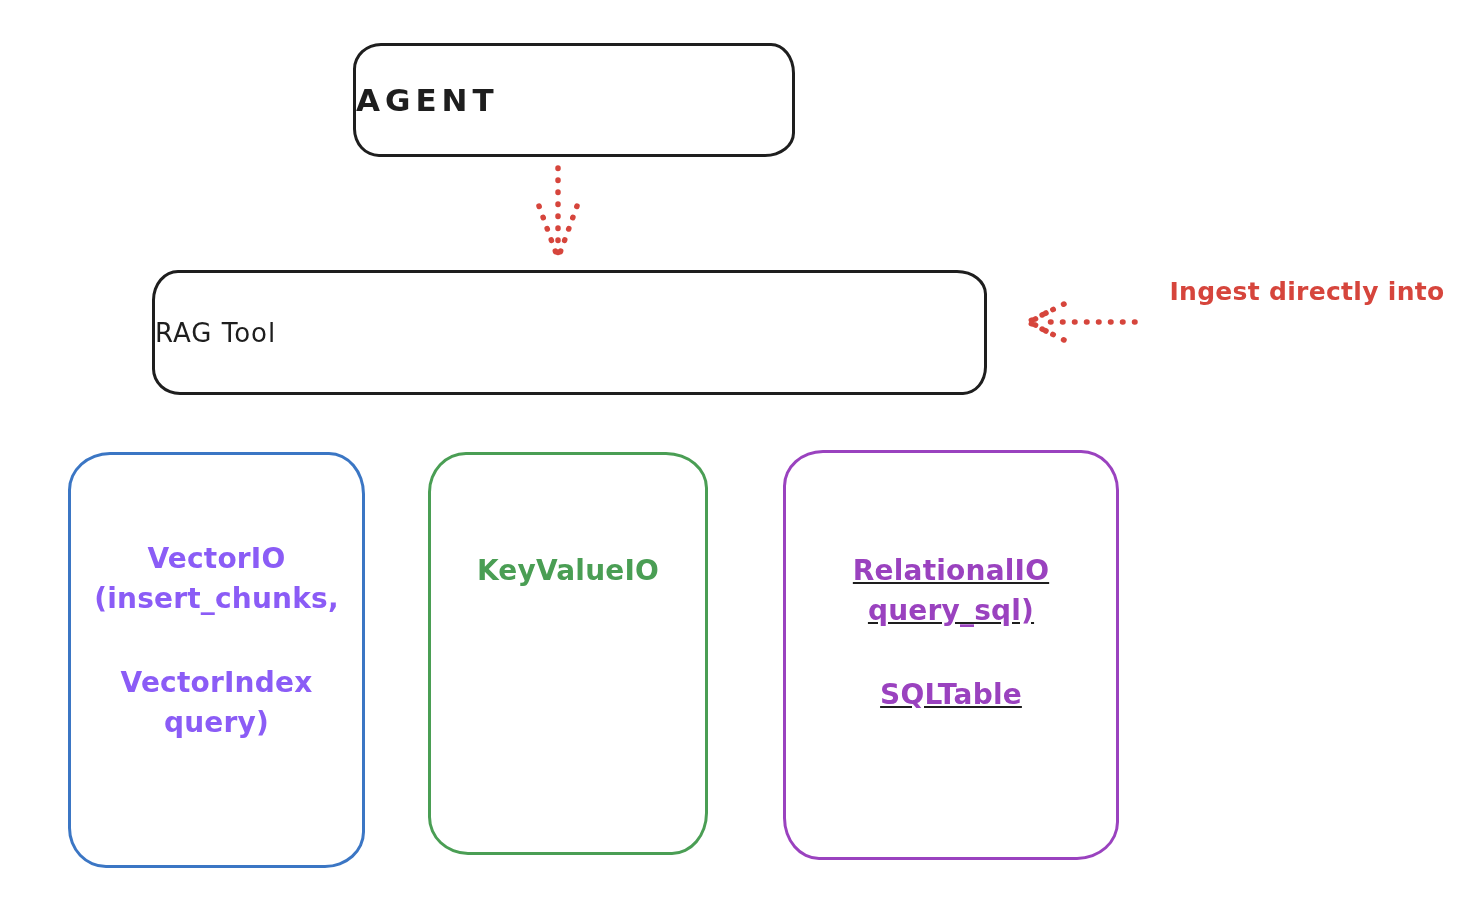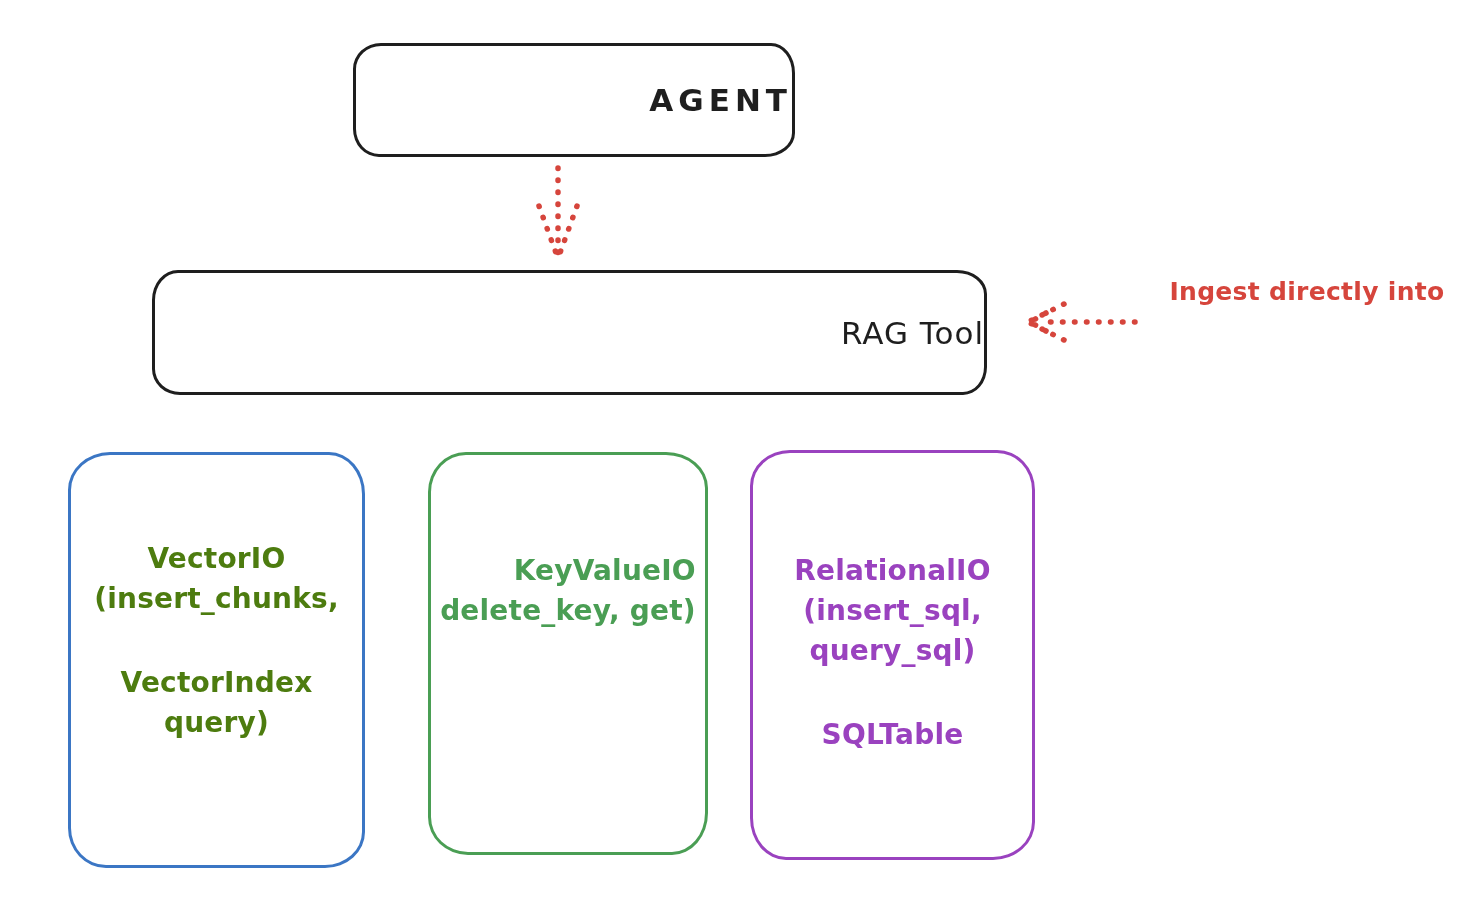--- a/index.html
+++ b/index.html
@@ -15,38 +15,38 @@
     height: 910px;
     background: #ffffff;
     overflow: hidden;
   }
   .node {
     position: absolute;
     box-sizing: border-box;
     background: #ffffff;
     display: flex;
     align-items: center;
-    justify-content: flex-end;
+    justify-content: flex-start;
   }
   
   .agent-box {
     left: 353px; top: 43px;
     width: 442px; height: 114px;
     border: 3.5px solid #1e1e1e;
     border-radius: 28px 24px 30px 26px / 26px 30px 24px 28px;
     font-size: 31px;
     font-weight: bold;
     letter-spacing: 5px;
   }
   .rag-box {
     left: 152px; top: 270px;
     width: 835px; height: 125px;
     border: 3.5px solid #1e1e1e;
     border-radius: 26px 30px 24px 28px / 30px 24px 28px 26px;
-    font-size: 31px;
+    font-size: 26px;
     letter-spacing: 1px;
   }
   
   .backend {
     position: absolute;
     box-sizing: border-box;
     background: #ffffff;
     border: 3.5px solid;
     display: flex;
     flex-direction: column;
@@ -63,24 +63,25 @@
     border-radius: 42px 36px 40px 38px / 38px 42px 36px 40px;
     padding-top: 84px;
   }
   .backend-keyvalue {
     left: 428px; top: 452px;
     width: 280px; height: 403px;
     border-radius: 38px 42px 36px 40px / 40px 36px 42px 38px;
     padding-top: 96px;
   }
   .backend-relational {
-    left: 750px; top: 450px;
-    width: 285px; height: 410px;
+    left: 783px; top: 450px;
+    width: 336px; height: 410px;
     border-radius: 40px 38px 42px 36px / 36px 40px 38px 42px;
     padding-top: 98px;
+    text-decoration: underline;
   }
   .backend .line { display: block; }
   .index-label {
     display: block;
     margin-top: 44px;
   }
   
   .annotation {
     position: absolute;
     left: 1140px; top: 274px;
@@ -136,37 +137,35 @@
       <path d="M 1046 313 L 1030 322"></path>
       <path d="M 1046 331 L 1030 322"></path>
     </g>
   </svg>
 
   <div class="annotation" style="color: rgb(214, 69, 60);">
     <span class="line">Ingest directly into</span>
   </div>
 
   <div class="backend backend-vector" style="border-color: rgb(59, 118, 196);">
-    <div style="color: #4d7c0f;">
+    <div style="color: #8b5cf6;">
       <span class="line">VectorIO</span>
       <span class="line">(insert_chunks,</span>
       <span class="line index-label">VectorIndex</span>
       <span class="line">query)</span>
     </div>
   </div>
 
   <div class="backend backend-keyvalue" style="border-color: rgb(74, 158, 84); text-align: right;">
     <div style="color: rgb(74, 158, 84);">
       <span class="line">KeyValueIO</span>
-      <span class="line">delete_key, get)</span>
     </div>
   </div>
 
   <div class="backend backend-relational" style="border-color: rgb(154, 66, 191);">
     <div style="color: rgb(154, 66, 191);">
       <span class="line">RelationalIO</span>
-      <span class="line">(insert_sql,</span>
       <span class="line">query_sql)</span>
       <span class="line index-label">SQLTable</span>
     </div>
   </div>
 
 </div>
 
 </body></html>

